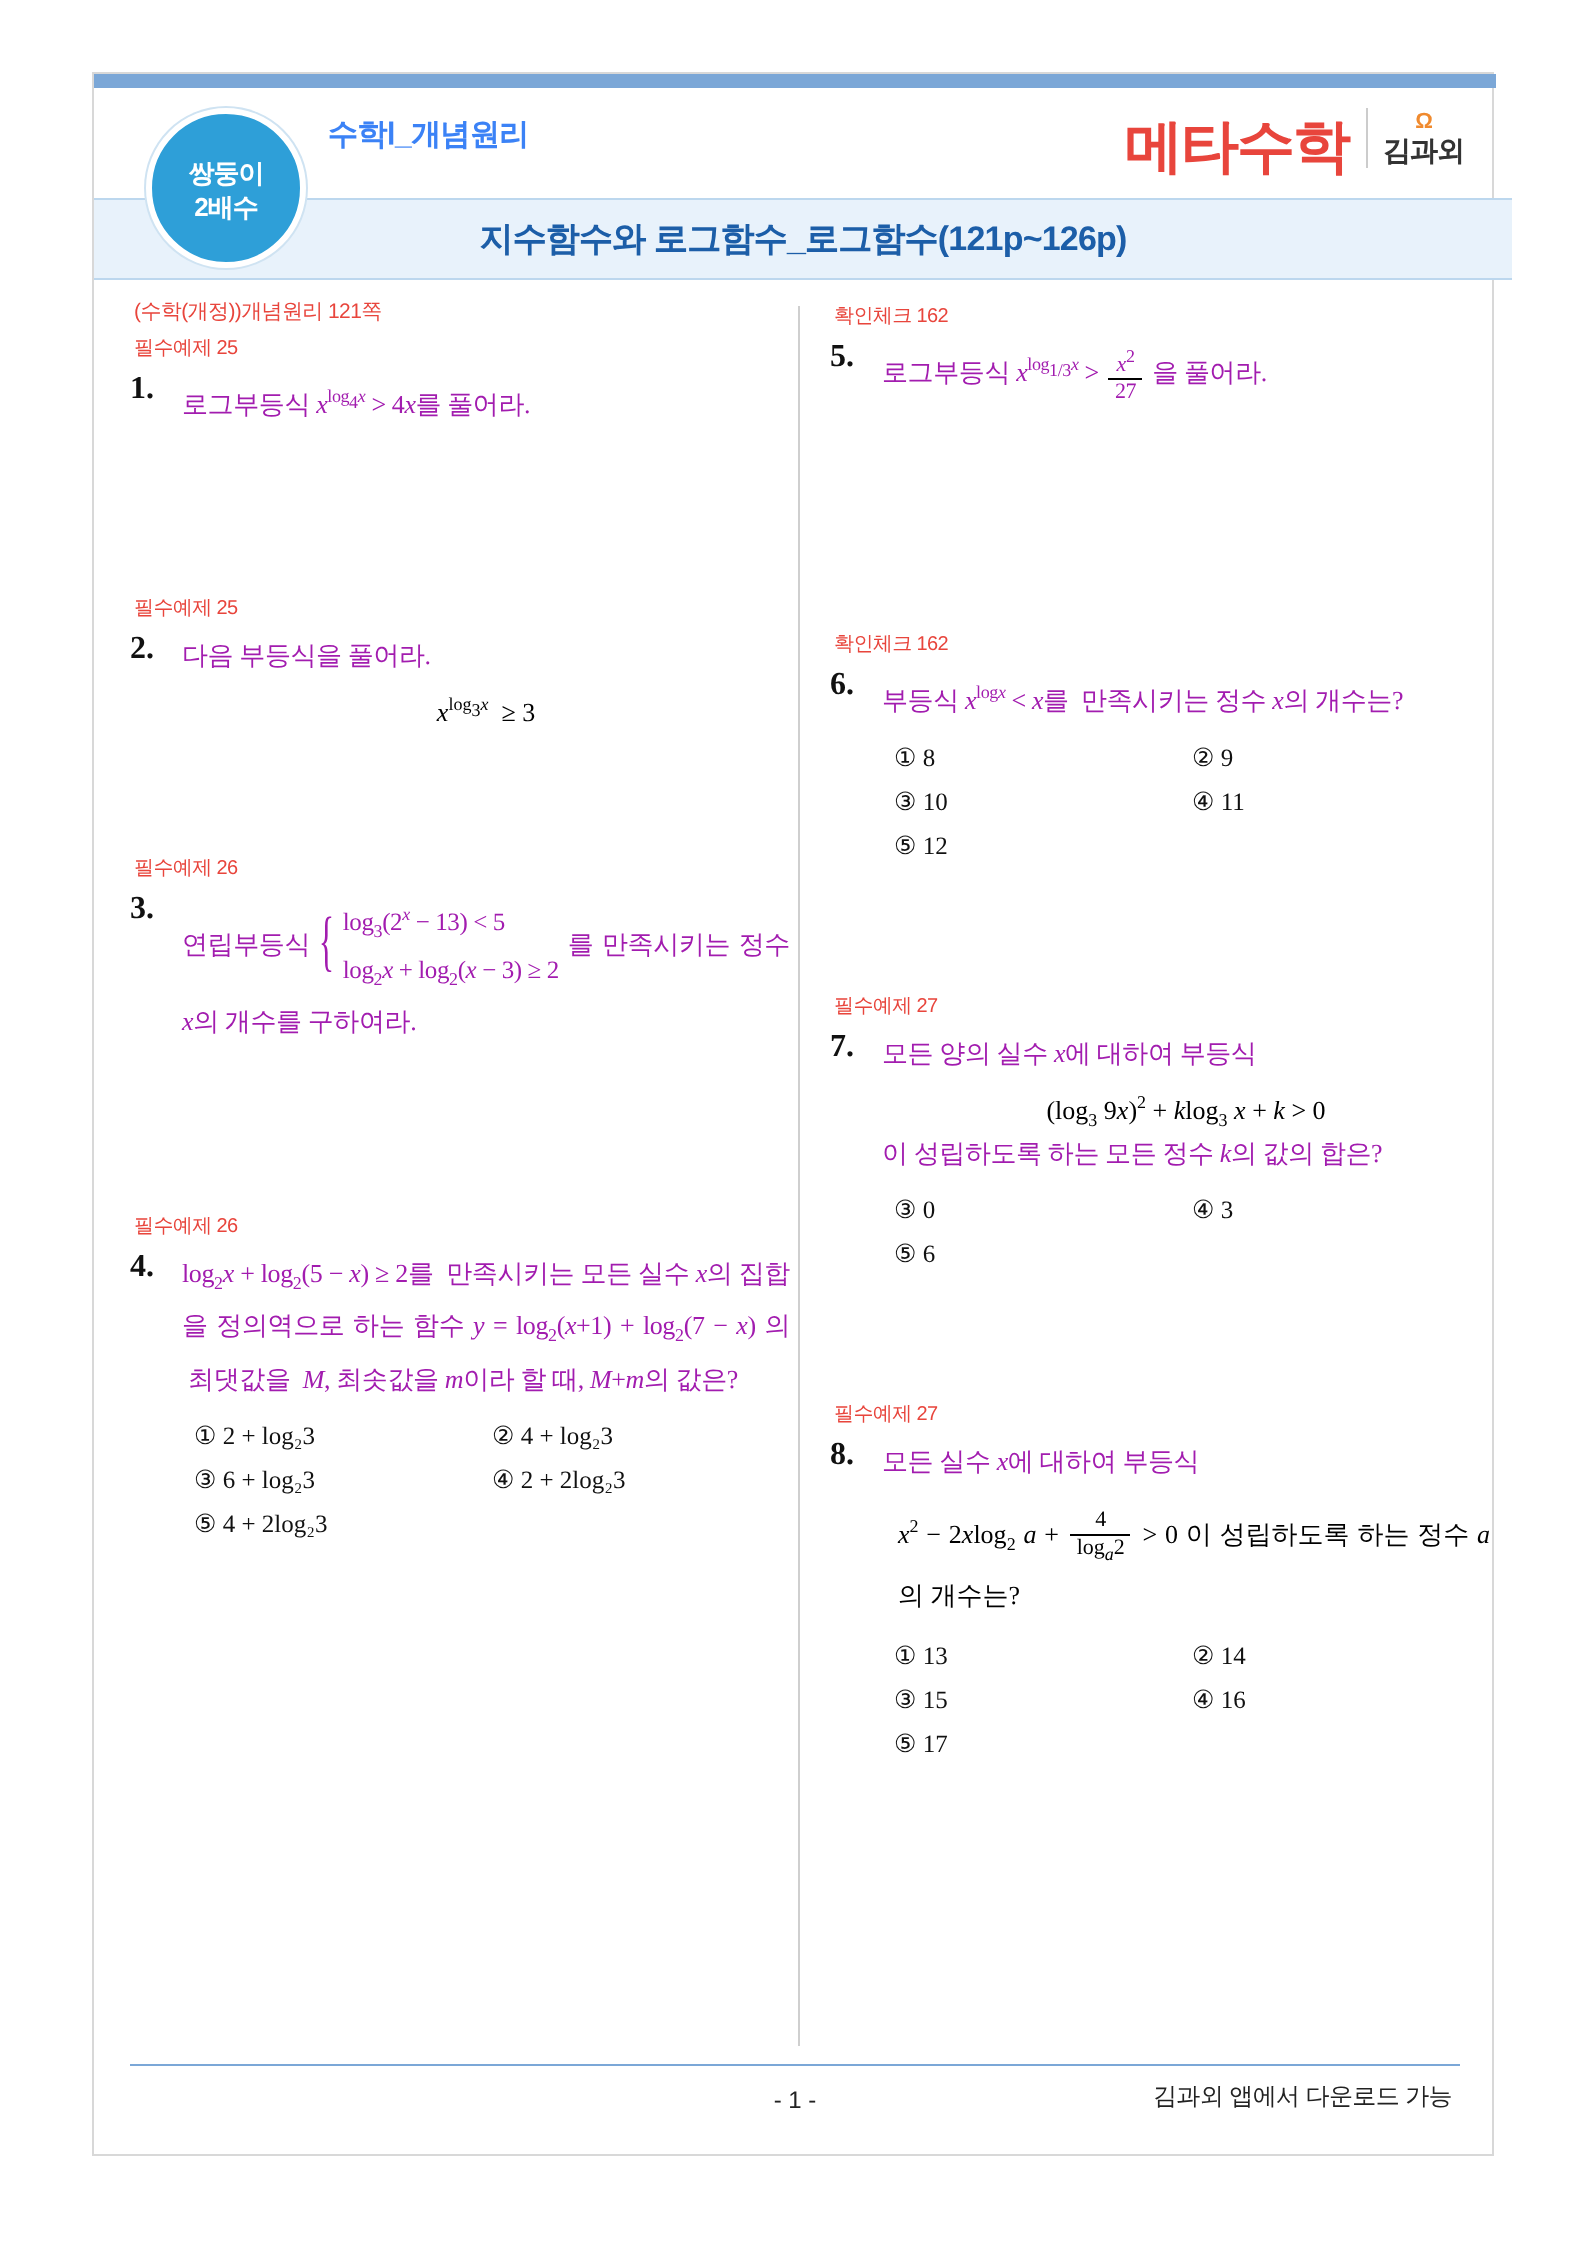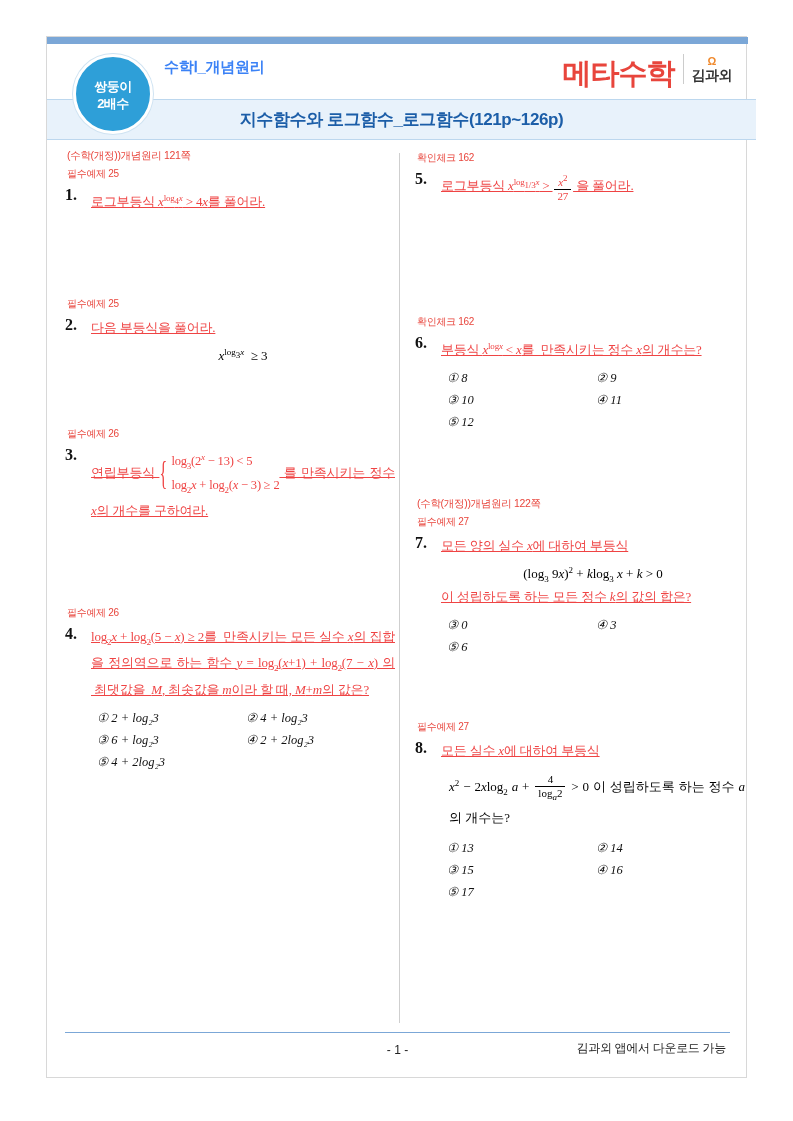--- a/index.html
+++ b/index.html
@@ -181,43 +181,41 @@
     position: absolute;
     left: 0;
     top: -1px;
     font-family: "Liberation Serif", serif;
     font-size: 16px;
     font-weight: bold;
     color: #111111;
   }
   .qtext {
     font-size: 13px;
-    color: #ef4444;
+    color: #a21caf;
     line-height: 22px;
     letter-spacing: -0.2px;
     text-align: justify;
-    text-decoration: underline;
   }
   .center-eq {
     text-align: center;
     margin: 8px 0 2px 0;
     font-size: 13px;
   }
   .choices {
     margin: 6px 0 0 6px;
     font-size: 12.5px;
     color: #111111;
   }
   .choices .crow {
     display: flex;
     line-height: 22px;
   }
   .choices .c {
     width: 50%;
-    font-style: italic;
   }
   .spacer-lg { height: 78px; }
   .spacer-md { height: 56px; }
   .spacer-sm { height: 28px; }
 
   
   .mi { font-family: "Liberation Serif", serif; font-style: italic; }
   sub { font-size: 9px; }
   sup { font-size: 9px; }
   .frac {
@@ -376,21 +374,20 @@
               <div class="c">④ 11</div>
             </div>
             <div class="crow">
               <div class="c">⑤ 12</div>
               <div class="c"></div>
             </div>
           </div>
         </div>
         <div class="spacer-md"></div>
 
-        <div class="src big">(수학(개정))개념원리 122쪽</div>
         <div class="tag">필수예제 27</div>
         <div class="q">
           <span class="qnum">7.</span>
           <div class="qtext">모든 양의 실수 <span class="mi">x</span>에 대하여 부등식</div>
           <div class="center-eq">(log<sub>3</sub> 9<span class="mi">x</span>)<sup>2</sup> + <span class="mi">k</span>log<sub>3</sub> <span class="mi">x</span> + <span class="mi">k</span> &gt; 0</div>
           <div class="qtext">이 성립하도록 하는 모든 정수 <span class="mi">k</span>의 값의 합은?</div>
           <div class="choices">
             <div class="crow">
               <div class="c">③ 0</div>
               <div class="c">④ 3</div>

